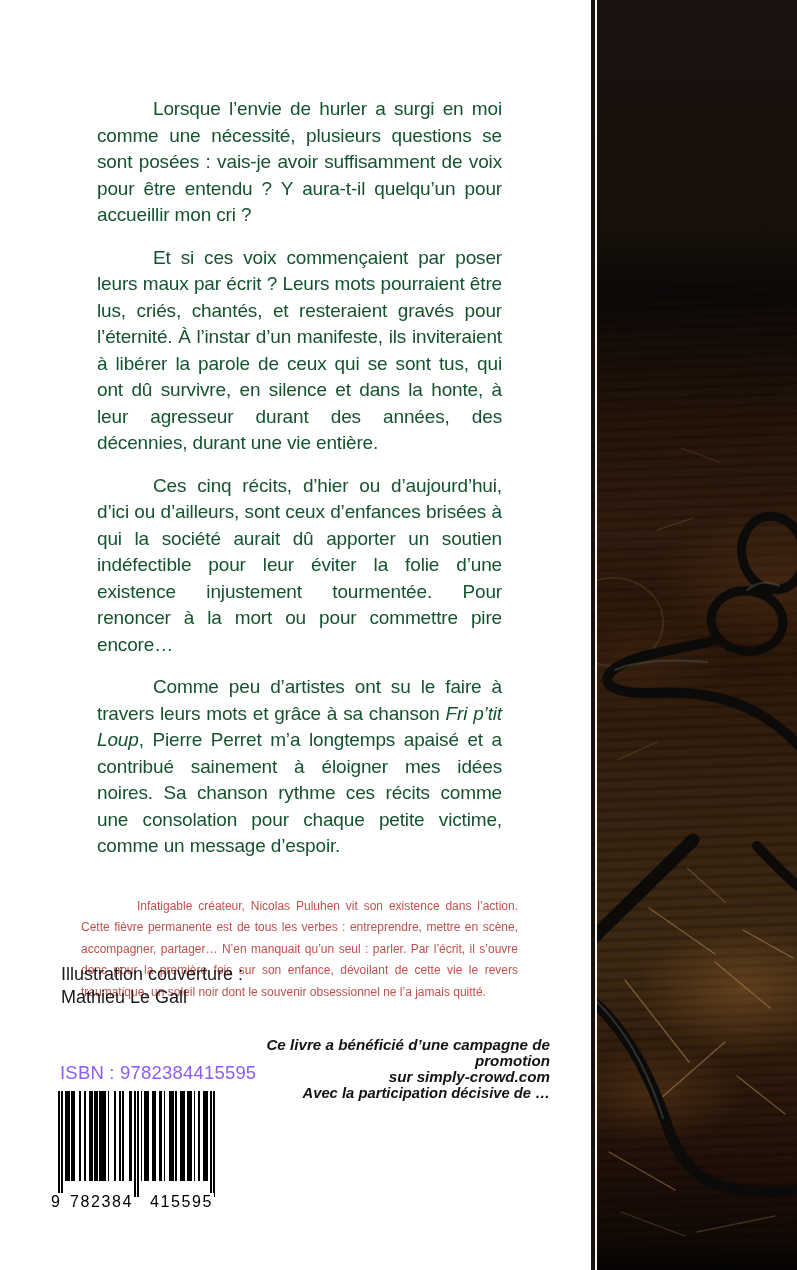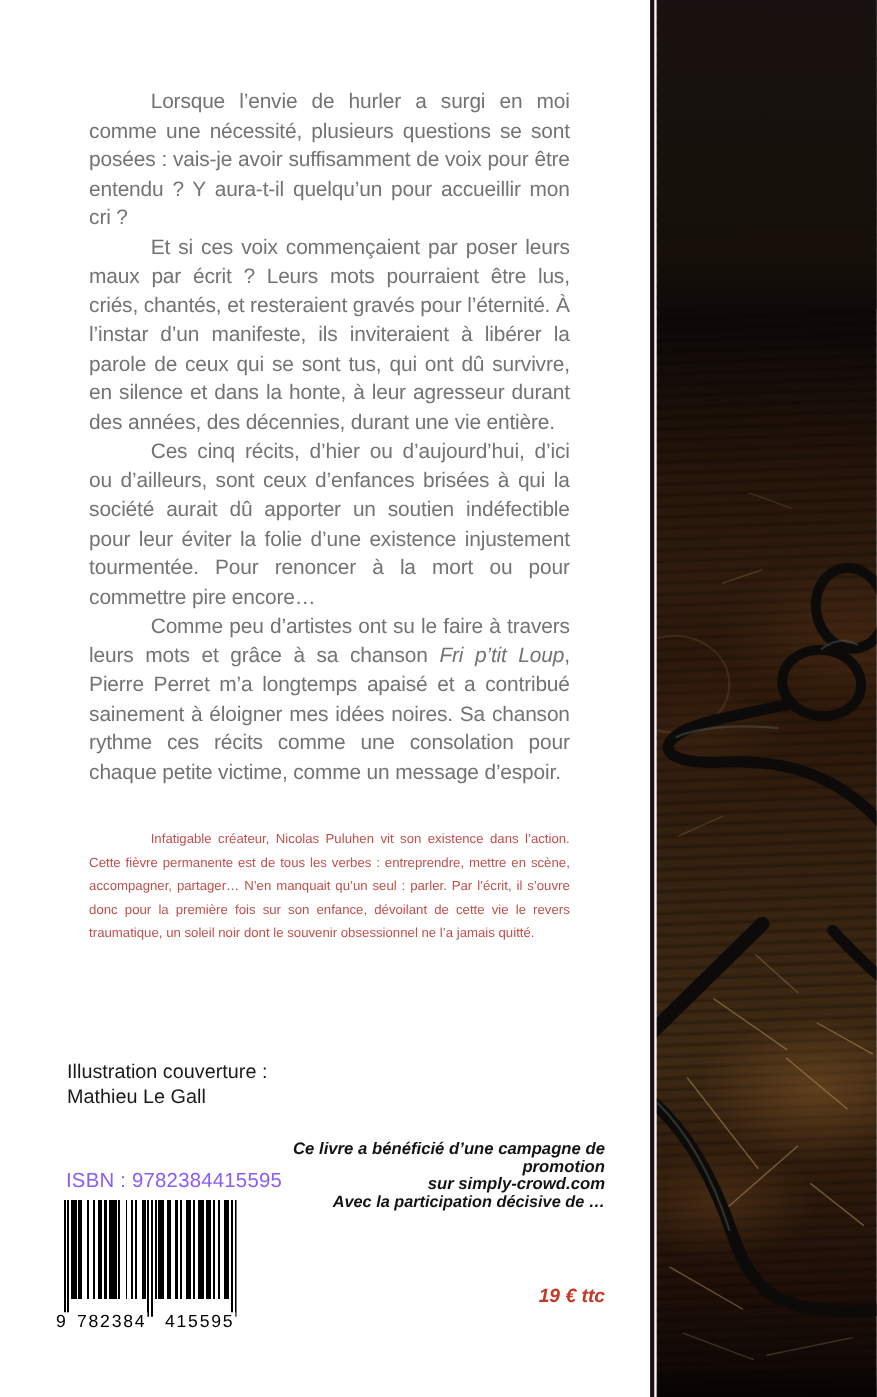--- a/index.html
+++ b/index.html
@@ -3,22 +3,22 @@
 <meta charset="utf-8">
 <style>
   html,body{margin:0;padding:0;}
   body{
     width:797px;height:1270px;position:relative;background:#ffffff;
     font-family:"Liberation Sans",sans-serif;color:#1f1d1c;overflow:hidden;
   }
   
   .text-main{position:absolute;left:81px;top:80px;width:437px;}
   .body-par{
-    margin:0;font-size:19px;line-height:26.5px;text-align:justify;
-    text-indent:56px;color:#737373;letter-spacing:-0.15px;
+    margin:16px;font-size:19px;line-height:26.5px;text-align:justify;
+    text-indent:56px;color:#14532d;letter-spacing:-0.15px;
   }
   .body-par .it{font-style:italic;}
   .author-note{
     margin:36px 0 0 0;font-size:12px;line-height:21.6px;
     text-align:justify;text-indent:56px;color:var(--accent_red,#c0504d);
   }
   .credit{
     position:absolute;left:61px;top:963px;font-size:18px;line-height:23px;color:#1b1a19;
   }
   .promo{
@@ -149,21 +149,20 @@
         <rect x="94" y="0" width="1" height="106" fill="#000"></rect>
       </svg>
     <div class="bc-digits">
       <span class="d9">9</span>
       <span class="dleft">782384</span>
       <span class="dright">415595</span>
     </div>
   </div>
 
   <div class="price-block">
-    <div>19 € ttc</div>
   </div>
 
   <aside class="photo">
     <div class="spine-dark"></div>
     <div class="spine-light"></div>
     <div class="photo-img">
       <svg class="wires" viewBox="0 0 200 1270" preserveAspectRatio="none">
 
         <ellipse cx="16" cy="622" rx="50" ry="44" fill="none" stroke="#b08c58" stroke-opacity="0.16" stroke-width="2"></ellipse>
 

